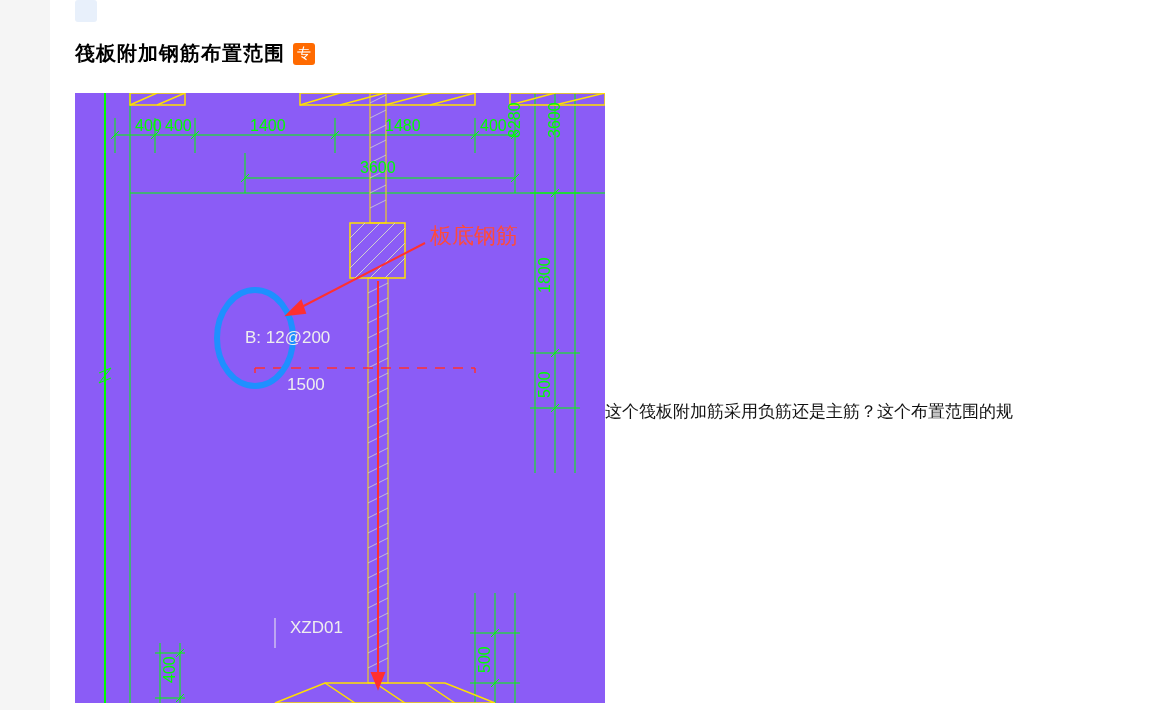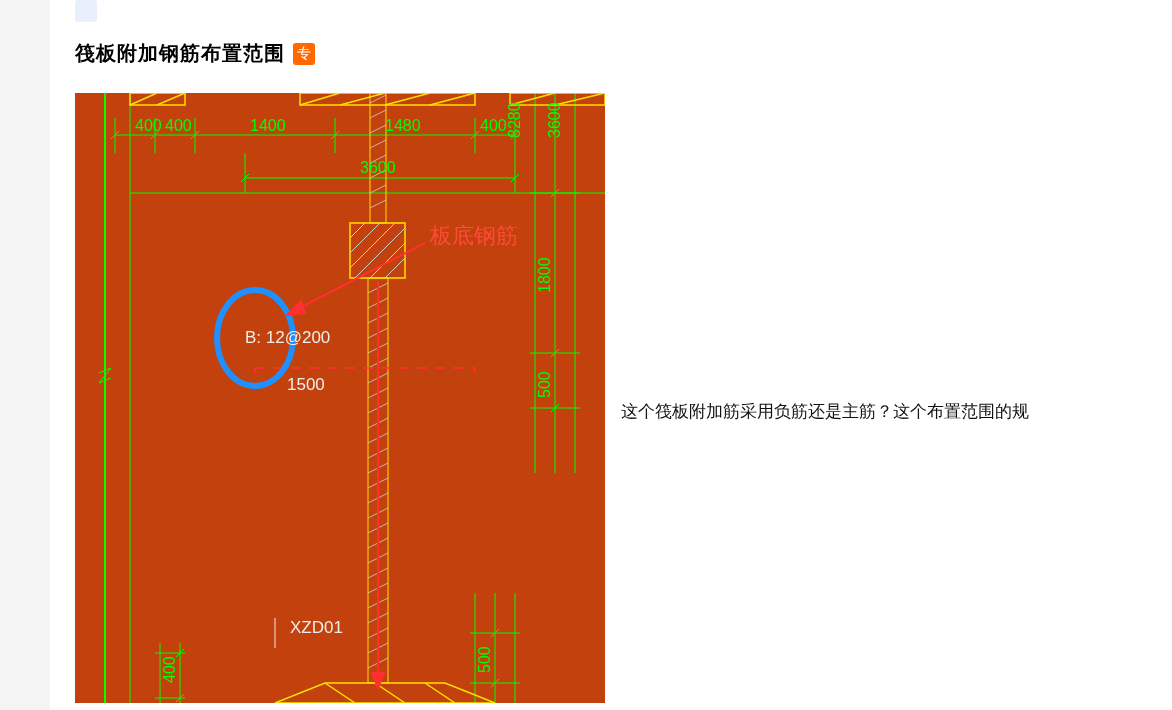--- a/index.html
+++ b/index.html
@@ -52,30 +52,30 @@
       font-weight: 500;
     }
     .body-row {
       display: flex;
       align-items: flex-end;
       gap: 0;
     }
     .cad-wrap {
       width: 530px;
       height: 610px;
-      background: #c2410c;
+      background: #8b5cf6;
       position: relative;
       flex-shrink: 0;
       overflow: hidden;
     }
     .cad-wrap svg { display: block; }
     .question-text {
       font-size: 17px;
       color: #111;
-      margin-left: 16px;
+      margin-left: 0;
       margin-bottom: 280px;
       white-space: nowrap;
     }
     
     .glabel {
       fill: #00ff00;
       font-size: 16px;
       font-family: Arial, sans-serif;
     }
     .wlabel {

